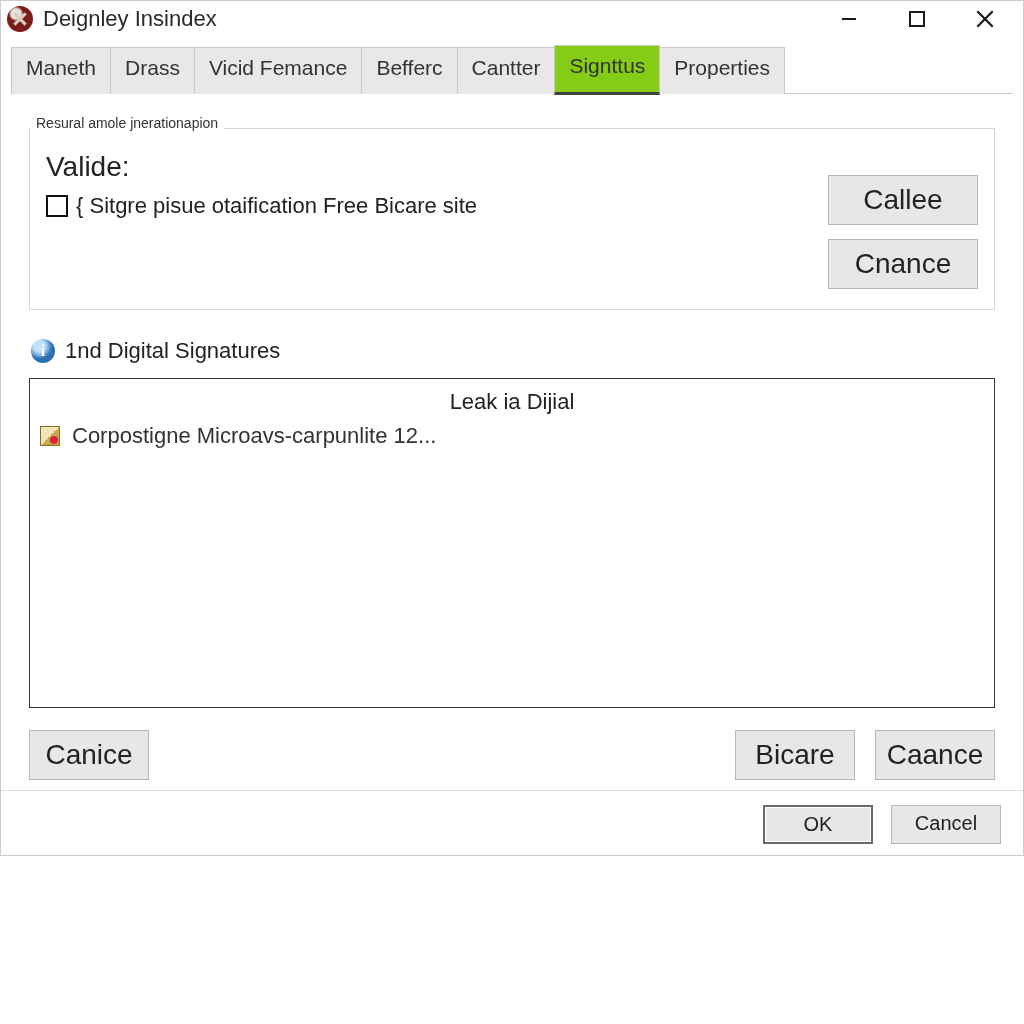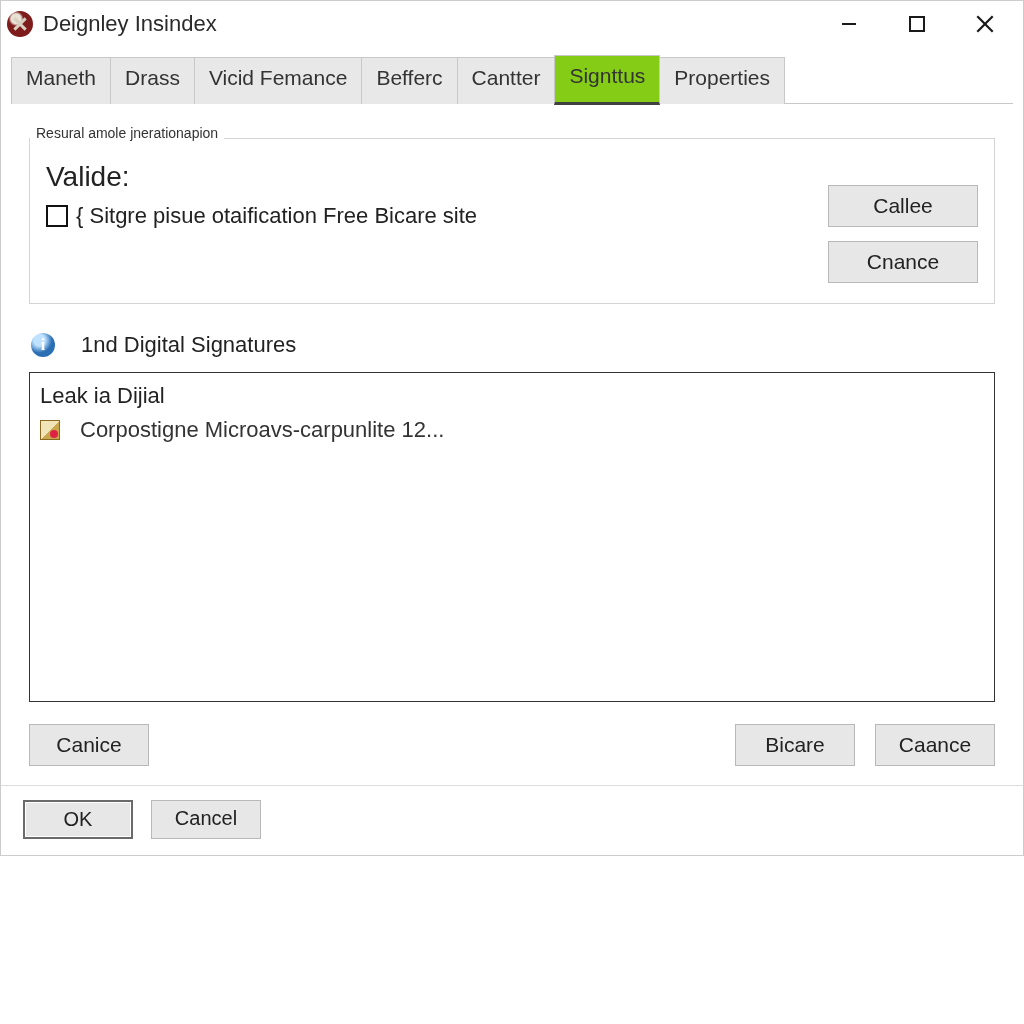--- a/index.html
+++ b/index.html
@@ -111,32 +111,32 @@
     width: 22px; height: 22px;
     border: 2.5px solid #111;
     background: #fff;
     flex: 0 0 auto;
   }
   .btn {
     background: #e7e7e7;
     border: 1px solid #b8b8b8;
     padding: 8px 0;
     text-align: center;
-    font-size: 21px;
+    font-size: 28px;
     min-width: 120px;
     cursor: default;
   }
   .btn.small { padding: 6px 0; min-width: 110px; font-size:20px;}
   .btn.default {
     border: 2px solid #6a6a6a;
     box-shadow: inset 0 0 0 1px #fff;
   }
   
   .section-heading {
-    display: flex; align-items: center; gap: 26px;
+    display: flex; align-items: center; gap: 10px;
     margin: 28px 0 14px 2px;
     font-size: 22px;
   }
   .info-icon {
     width: 24px; height: 24px; border-radius: 50%;
     background: radial-gradient(circle at 35% 30%, #bfe3ff 0 25%, #2b6fb5 55% 100%);
     position: relative; flex: 0 0 auto;
   }
   .info-icon::after{
     content: "i";
@@ -147,23 +147,24 @@
   
   .listbox {
     border: 1.5px solid #333;
     height: 330px;
     padding: 6px 10px;
     overflow: hidden;
   }
   .list-header {
     font-size: 22px; color:#222;
     padding: 4px 0 6px 0;
+    text-align: center;
   }
   .list-item {
-    display: flex; align-items: center; gap: 20px;
+    display: flex; align-items: center; gap: 12px;
     font-size: 22px; color:#333;
     padding: 2px 0;
   }
   .cert-icon {
     width: 20px; height: 20px;
     background: linear-gradient(135deg,#f0e4b8 0 50%,#c9a74e 50% 100%);
     border:1px solid #8a6a20;
     flex:0 0 auto;
     position:relative;
   }
@@ -173,22 +174,22 @@
   }
   
   .btn-row {
     display: flex; gap: 20px;
     margin-top: 22px;
     align-items: flex-end;
   }
   .btn-row .spacer { flex: 1 1 auto; }
   .dialog-footer {
     border-top: 1px solid #ddd;
-    padding: 14px 10px 16px 22px;
-    display:flex; justify-content:flex-start; gap:18px;
+    padding: 14px 22px 16px 22px;
+    display:flex; justify-content:flex-end; gap:18px;
   }
 </style>
 </head>
 <body>
 
 <div class="window">
 
   <div class="titlebar">
     <div class="app-icon"></div>
     <div class="title">Deignley Insindex</div>

